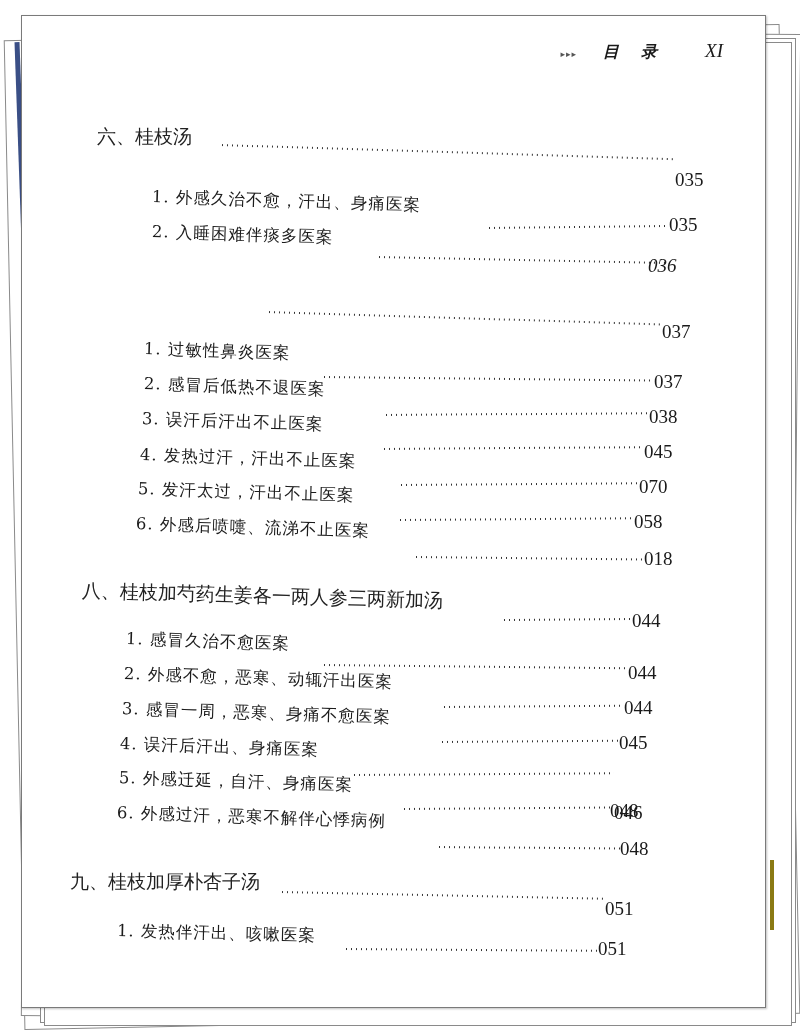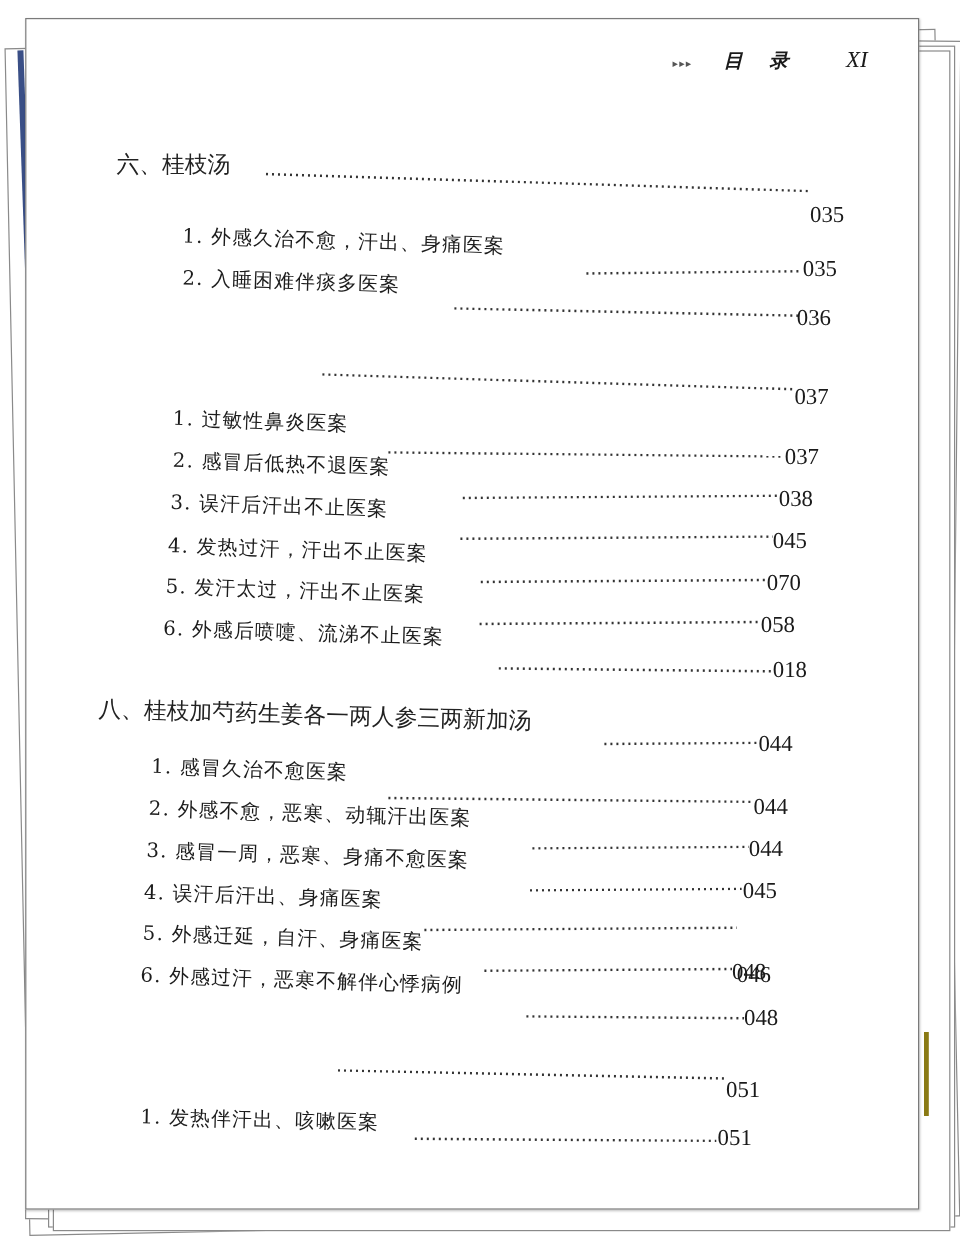--- a/index.html
+++ b/index.html
@@ -58,21 +58,21 @@
   <div class="row section-title" style="left:75px; top:108px;text-align:right;">六、桂枝汤</div>
   <div class="leader" style="left:198px; top:128px; width:455px; transform:rotate(1.8deg); transform-origin:left;"></div>
   <div class="pg" style="left:653px; top:153px;">035</div>
 
   <div class="row entry-title" style="left:130px; top:170px; transform:rotate(1.8deg); transform-origin:left;">1. 外感久治不愈，汗出、身痛医案</div>
   <div class="leader" style="left:465px; top:210px; width:180px; transform:rotate(-0.6deg);"></div>
   <div class="pg" style="left:647px; top:198px;">035</div>
 
   <div class="row entry-title" style="left:130px; top:205px; transform:rotate(1.8deg); transform-origin:left;">2. 入睡困难伴痰多医案</div>
   <div class="leader" style="left:355px; top:240px; width:290px; transform:rotate(1.2deg); transform-origin:left;"></div>
-  <div class="pg" style="left:642px; top:239px;">036</div>
+  <div class="pg" style="left:626px; top:239px;font-style:italic;">036</div>
 
   <div class="leader" style="left:245px; top:295px; width:395px; transform:rotate(1.8deg); transform-origin:left;"></div>
   <div class="pg" style="left:640px; top:305px;">037</div>
 
   <div class="row entry-title" style="left:122px; top:322px; transform:rotate(1.8deg); transform-origin:left;">1. 过敏性鼻炎医案</div>
   <div class="leader" style="left:300px; top:360px; width:330px; transform:rotate(0.6deg); transform-origin:left;"></div>
   <div class="pg" style="left:632px; top:355px;">037</div>
 
   <div class="row entry-title" style="left:122px; top:357px; transform:rotate(1.8deg); transform-origin:left;">2. 感冒后低热不退医案</div>
   <div class="leader" style="left:362px; top:398px; width:265px; transform:rotate(-0.4deg); transform-origin:left;"></div>
@@ -115,20 +115,21 @@
   <div class="pg" style="left:592px; top:750px;margin-top:36px;">046</div>
 
   <div class="row entry-title" style="left:97px; top:751px; transform:rotate(1.8deg); transform-origin:left;">5. 外感迁延，自汗、身痛医案</div>
   <div class="leader" style="left:380px; top:792px; width:208px; transform:rotate(-0.4deg); transform-origin:left;"></div>
   <div class="pg" style="left:588px; top:784px;">048</div>
 
   <div class="row entry-title" style="left:95px; top:786px; transform:rotate(1.8deg); transform-origin:left;">6. 外感过汗，恶寒不解伴心悸病例</div>
   <div class="leader" style="left:415px; top:830px; width:183px; transform:rotate(0.5deg); transform-origin:left;"></div>
   <div class="pg" style="left:598px; top:822px;">048</div>
 
+  <div class="row section-title" style="left:48px; top:853px;">九、桂枝加厚朴杏子汤</div>
   <div class="leader" style="left:258px; top:875px; width:325px; transform:rotate(1.2deg); transform-origin:left;"></div>
   <div class="pg" style="left:583px; top:882px;">051</div>
 
   <div class="row entry-title" style="left:95px; top:904px; transform:rotate(1.4deg); transform-origin:left;">1. 发热伴汗出、咳嗽医案</div>
   <div class="leader" style="left:322px; top:932px; width:253px; transform:rotate(0.4deg); transform-origin:left;"></div>
   <div class="pg" style="left:576px; top:922px;">051</div>
 
 </div>
 
 </body></html>

